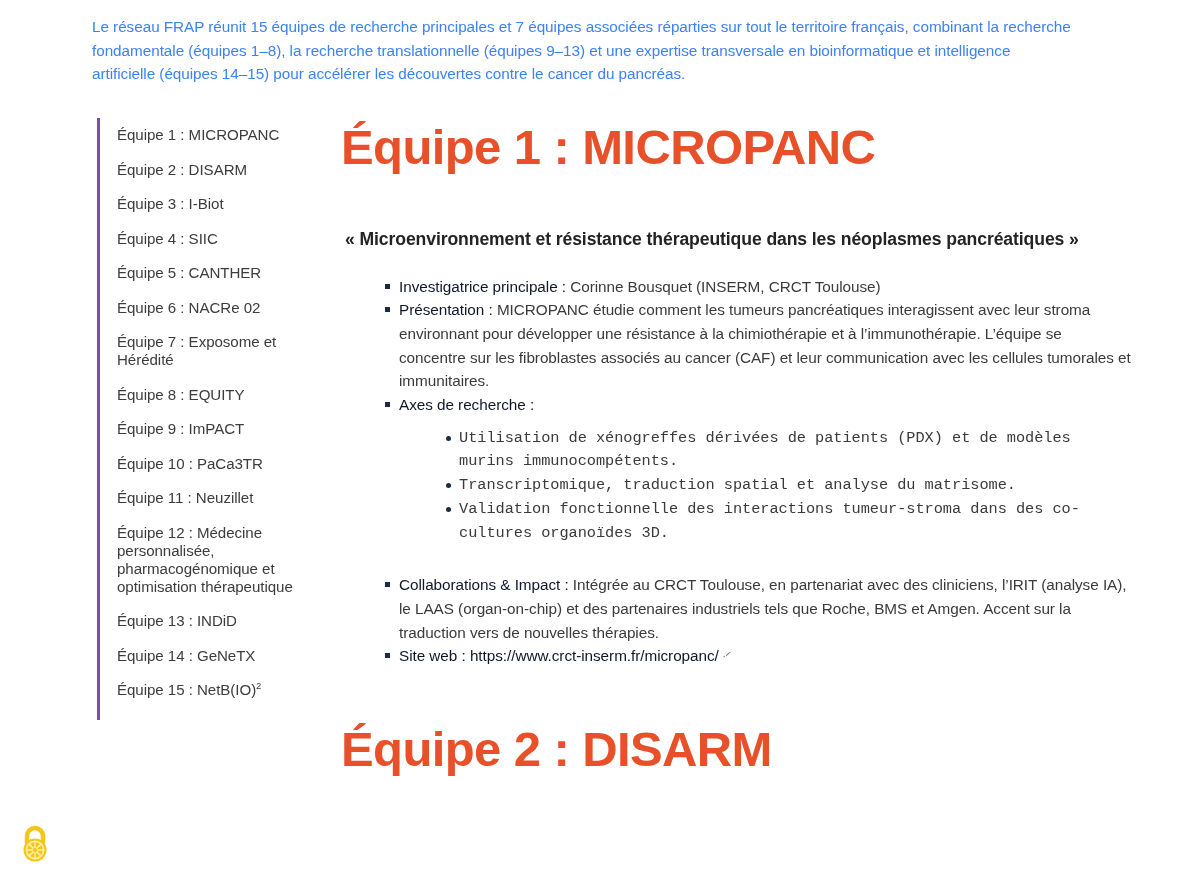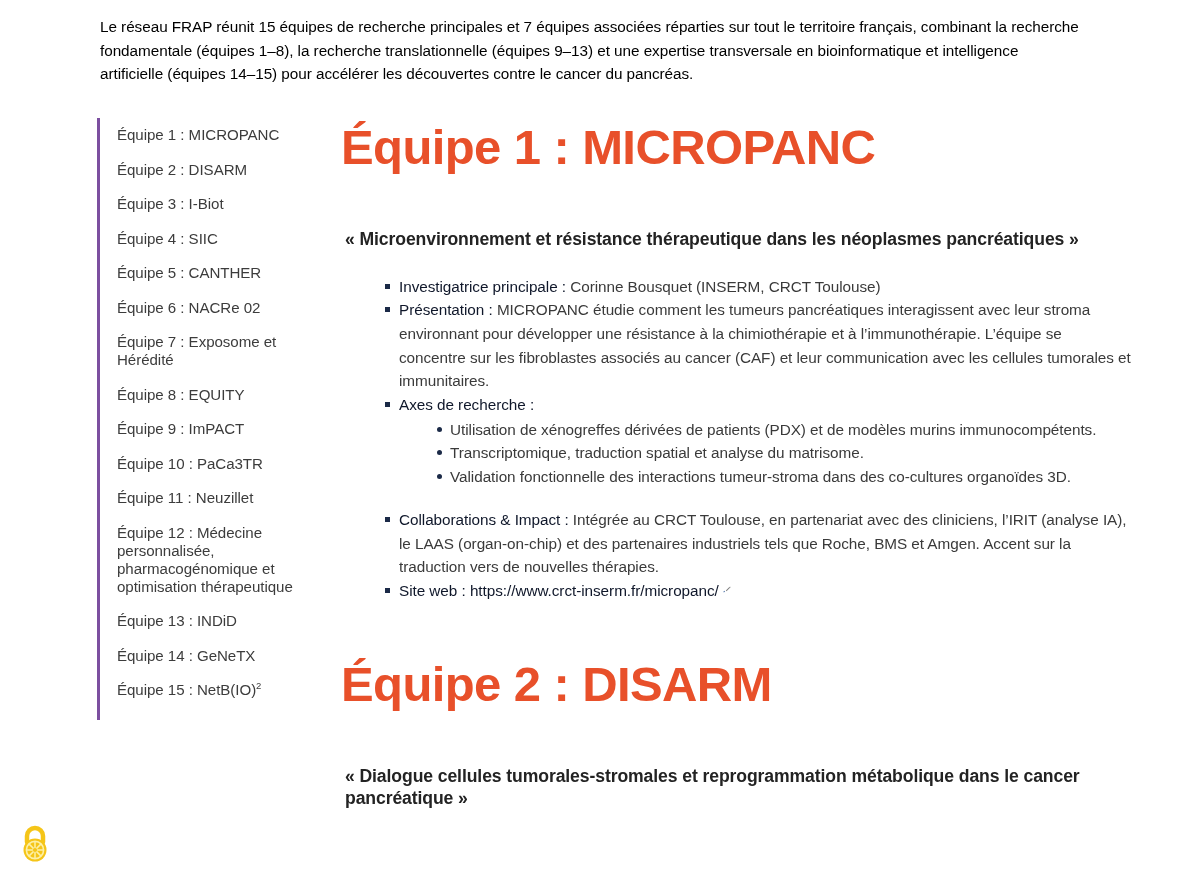--- a/index.html
+++ b/index.html
@@ -12,26 +12,26 @@
     height: 878px;
     overflow: hidden;
     font-family: "Liberation Sans", sans-serif;
     color: #2b2b2b;
     position: relative;
   }
 
   
   .intro {
     position: absolute;
-    left: 100px;
+    left: 92px;
     top: 0px;
     width: 982px;
     font-size: 15.3px;
     line-height: 23.5px;
-    color: #000000;
+    color: #3b82f6;
     letter-spacing: -0.05px;
   }
 
   
   .columns {
     position: absolute;
     left: 0;
     top: 118px;
     width: 1200px;
   }
@@ -107,23 +107,24 @@
     position: absolute;
     left: -14px;
     top: 9px;
     width: 5px;
     height: 5px;
     background: #1b2a47;
   }
   .lbl { font-weight: normal; color: #0f172a; }
 
   ul.subfacts {
-    margin: 1px;
+    margin: 10px;
     padding: 0 0 0 50px;
     list-style: none;
+    font-family: Liberation Mono, monospace;
   }
   ul.subfacts > li {
     position: relative;
     font-size: 15.3px;
     line-height: 23.7px;
     color: #3a3a3a;
     letter-spacing: -0.05px;
   }
   ul.subfacts > li::before {
     content: "";
@@ -232,21 +233,20 @@
       </ul>
     </section>
 
     <div style="height:52px"></div>
 
     <section>
       <h1 class="team-title">Équipe 2 : DISARM</h1>
 
       <div style="height:48px"></div>
 
-      <h2 class="team-subtitle">« Dialogue cellules tumorales-stromales et reprogrammation métabolique dans le cancer pancréatique »</h2>
     </section>
 
   </main>
 </div>
 
 <div class="privacy-badge">
   <svg viewBox="0 0 38 40" width="38" height="40">
 
     <path d="M11 18 L11 12 A8 8 0 0 1 27 12 L27 18" fill="none" stroke="#f5c518" stroke-width="4.5" stroke-linecap="round"></path>
 

